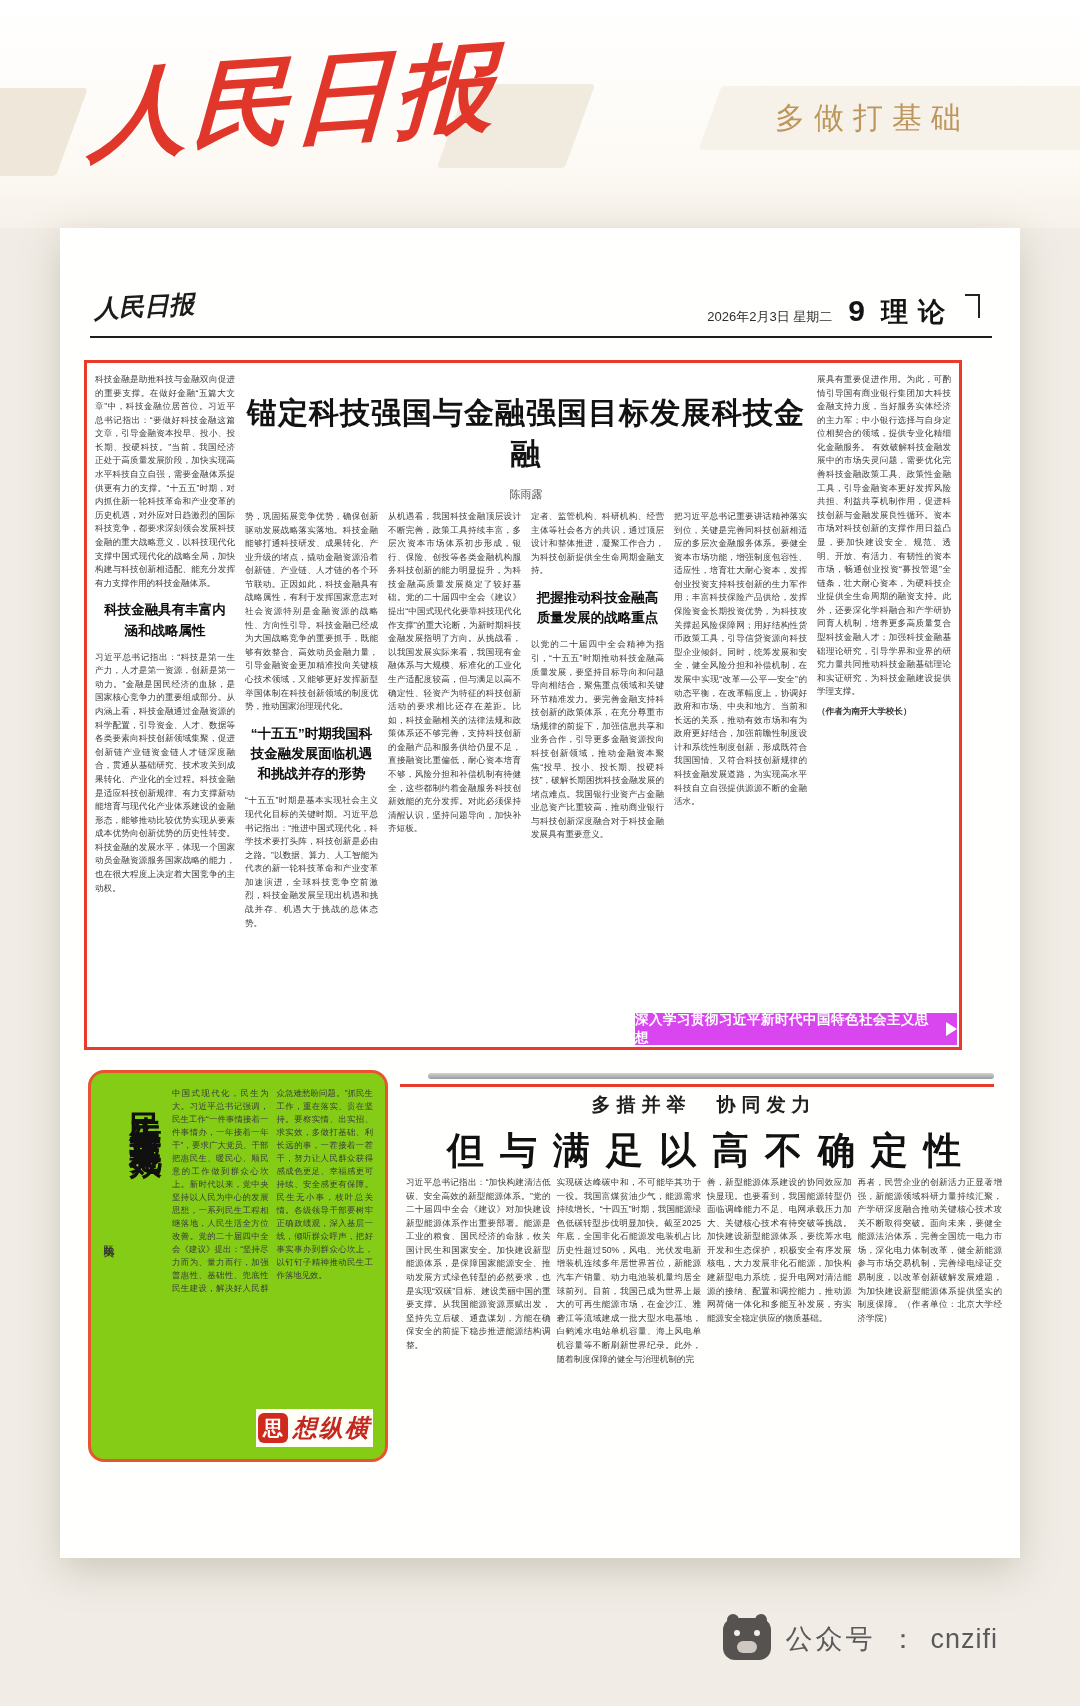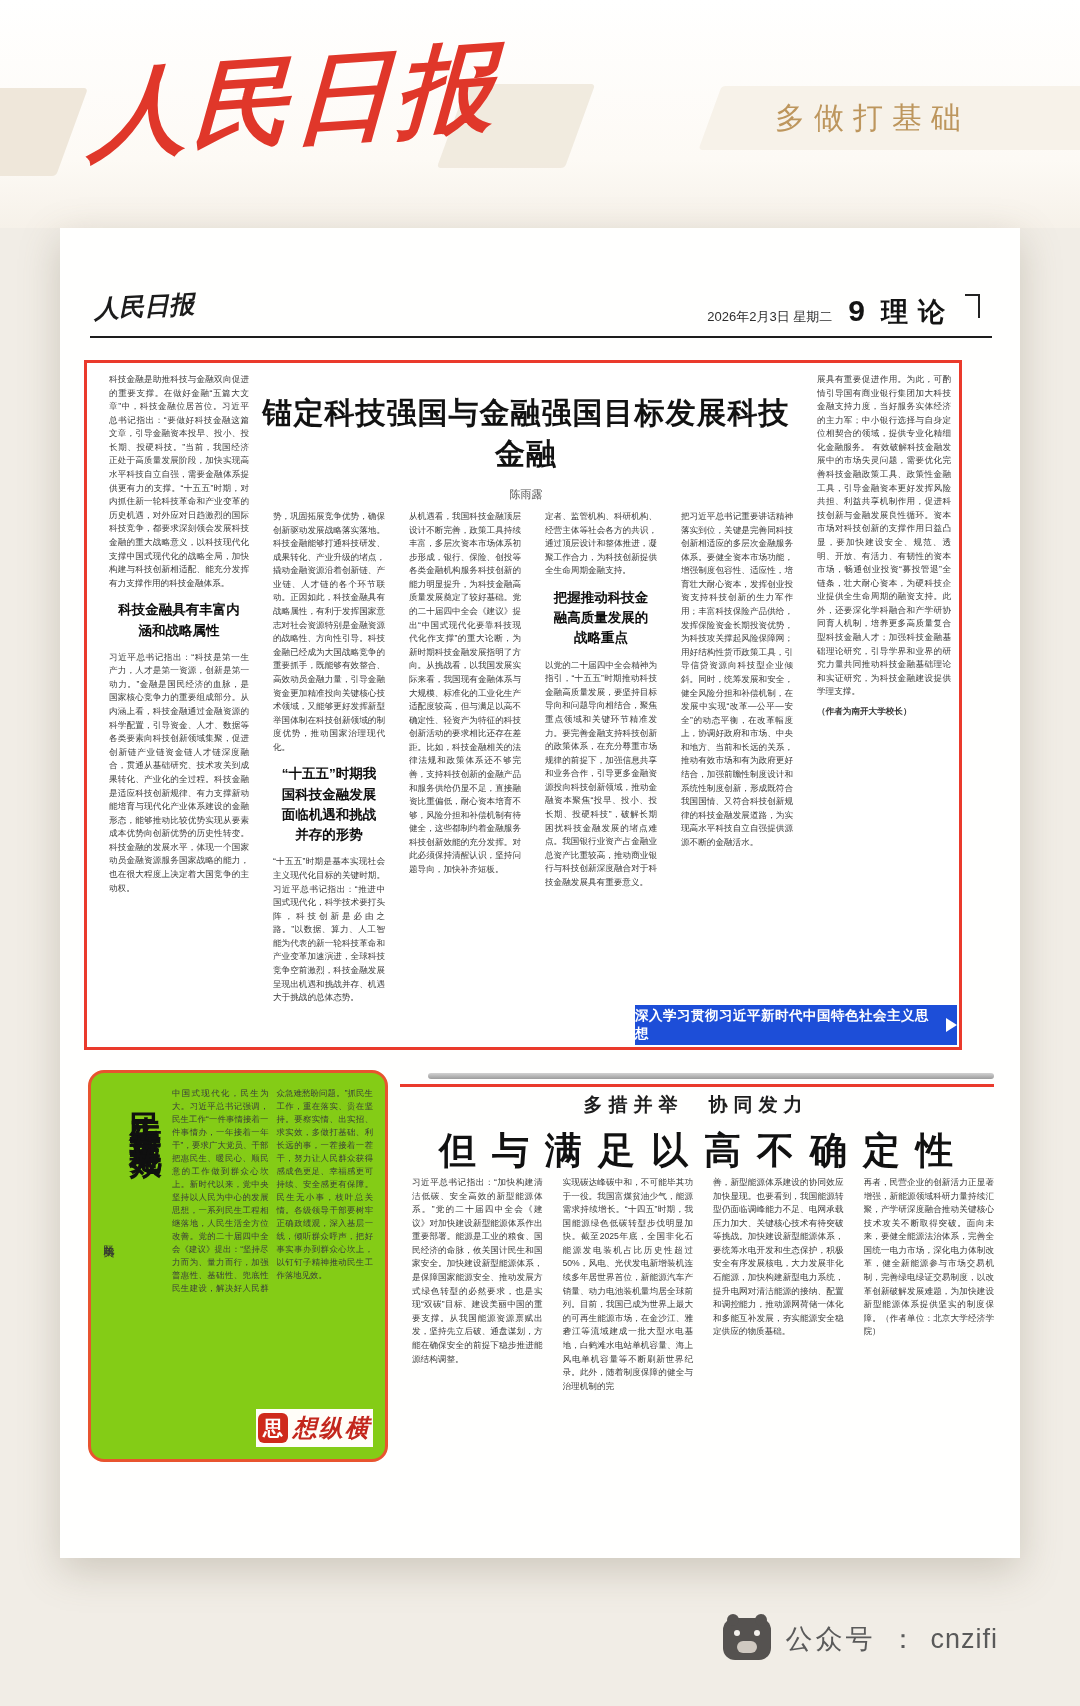--- a/index.html
+++ b/index.html
@@ -30,30 +30,30 @@
   .m-pageno{font-size:30px;font-weight:bold;color:#141414;}
   .m-section{font-size:27px;font-weight:bold;color:#141414;letter-spacing:10px;}
   .corner-mark{width:13px;height:22px;border-top:2px solid #232323;border-right:2px solid #232323;
     align-self:flex-start;margin-left:-6px;}
   .mast-rule{position:absolute;left:30px;top:108px;width:902px;height:2px;background:#1d1d1d;}
 
   
   .main-article{position:absolute;left:24px;top:132px;width:878px;height:690px;
     border:3px solid #ea3a2c;box-sizing:border-box;background:#fff;
     padding:10px 8px;display:flex;gap:10px;}
-  .col{font-size:8.6px;line-height:1.58;text-align:justify;color:#3b3b3b;overflow:hidden;margin-left:14px;}
+  .col{font-size:8.6px;line-height:1.58;text-align:justify;color:#3b3b3b;overflow:hidden;}
   .col-outer{width:140px;flex:0 0 140px;}
   .center{flex:1;display:flex;flex-direction:column;min-width:0;}
   .headline{text-align:center;font-size:30px;font-weight:bold;color:#121212;letter-spacing:1px;margin-top:20px;}
   .byline{text-align:center;font-size:11px;color:#4e4e4e;margin:12px 0 8px;}
   .center-cols{flex:1;display:flex;gap:10px;overflow:hidden;}
   .center-cols .col{flex:1;}
   .subhead{font-size:13.5px;font-weight:bold;color:#0e0e0e;text-align:center;line-height:1.5;margin:10px 3px;}
   .attribution{font-weight:bold;margin-top:6px;}
-  .banner{position:absolute;right:2px;bottom:2px;width:322px;height:40px;background:#1d4ed8;
+  .banner{position:absolute;right:2px;bottom:2px;width:322px;height:32px;background:#d946ef;
     display:flex;align-items:center;justify-content:center;gap:7px;
     color:#fff;font-weight:bold;font-size:13.5px;letter-spacing:.5px;}
   .banner-arrow{width:0;height:0;border-left:11px solid #fff;border-top:7px solid transparent;
     border-bottom:7px solid transparent;}
 
   
   .divider-gray{position:absolute;left:368px;top:845px;width:566px;height:6px;border-radius:3px;
     background:linear-gradient(#d2d2d2,#9c9c9c);}
   .divider-red{position:absolute;left:340px;top:856px;width:594px;height:3px;background:#ea3a2c;}
 
@@ -68,21 +68,21 @@
   .ms-text{flex:1;column-count:2;column-gap:8px;font-size:8.4px;line-height:1.55;
     text-align:justify;color:#3b3b3b;overflow:hidden;}
   .ms-logo{position:absolute;right:12px;bottom:12px;background:#fffdf8;display:flex;
     align-items:center;gap:5px;padding:3px 2px;}
   .ms-logo-seal{width:30px;height:30px;background:#cf2a1c;color:#fff;border-radius:6px;
     display:flex;align-items:center;justify-content:center;font-size:20px;font-weight:bold;}
   .ms-logo-text{font-size:24px;font-weight:bold;color:#c3271d;letter-spacing:2px;
     font-style:italic;}
 
   
-  .energy{position:absolute;left:338px;top:864px;width:596px;height:462px;}
+  .energy{position:absolute;left:346px;top:864px;width:596px;height:462px;}
   .e-kicker{text-align:center;font-size:19px;font-weight:bold;letter-spacing:6px;color:#1e1e1e;}
   .e-headline{text-align:center;font-size:37px;font-weight:bold;color:#111;
     letter-spacing:16px;text-indent:16px;margin-top:8px;}
   .e-byline{text-align:center;font-size:11px;color:#4e4e4e;margin:10px 0 8px;}
   .e-cols{display:flex;gap:6px;height:344px;overflow:hidden;}
   .e-cols .col{flex:1;}
 
   
   .footer{position:absolute;left:0;top:1618px;width:1080px;display:flex;justify-content:flex-end;
     align-items:center;gap:14px;padding-right:82px;box-sizing:border-box;}

